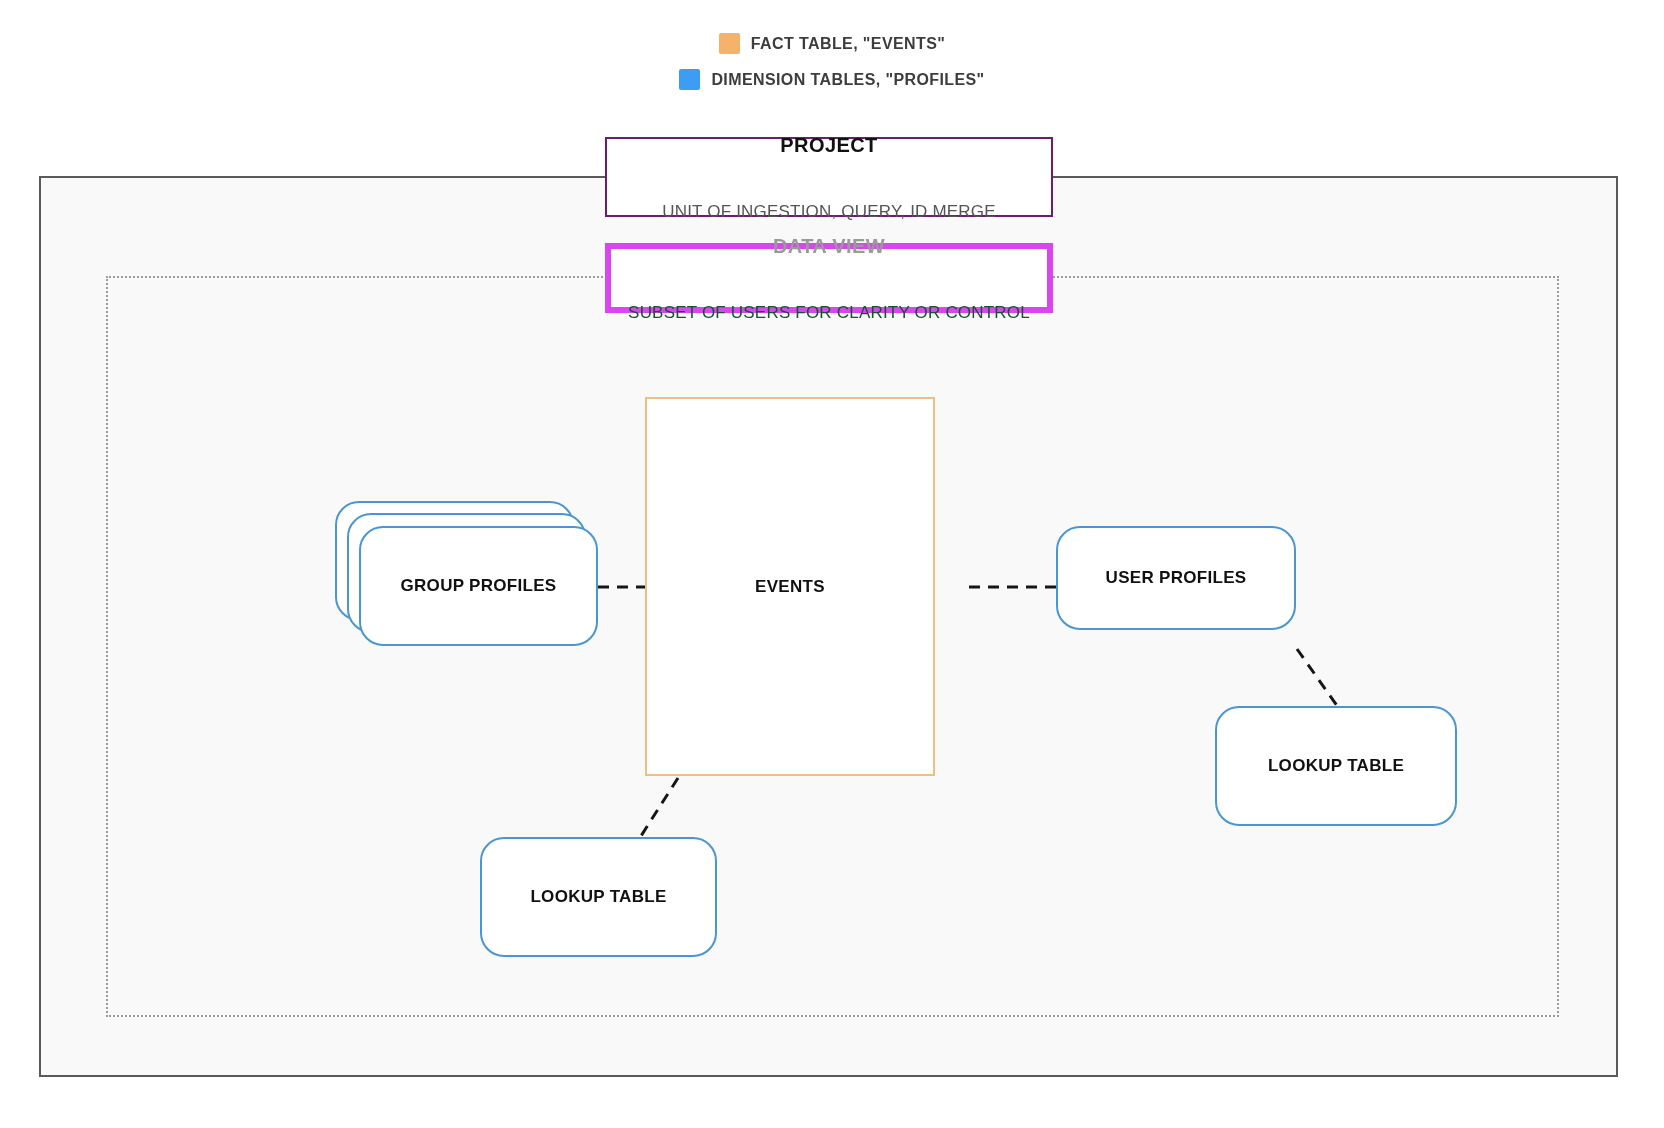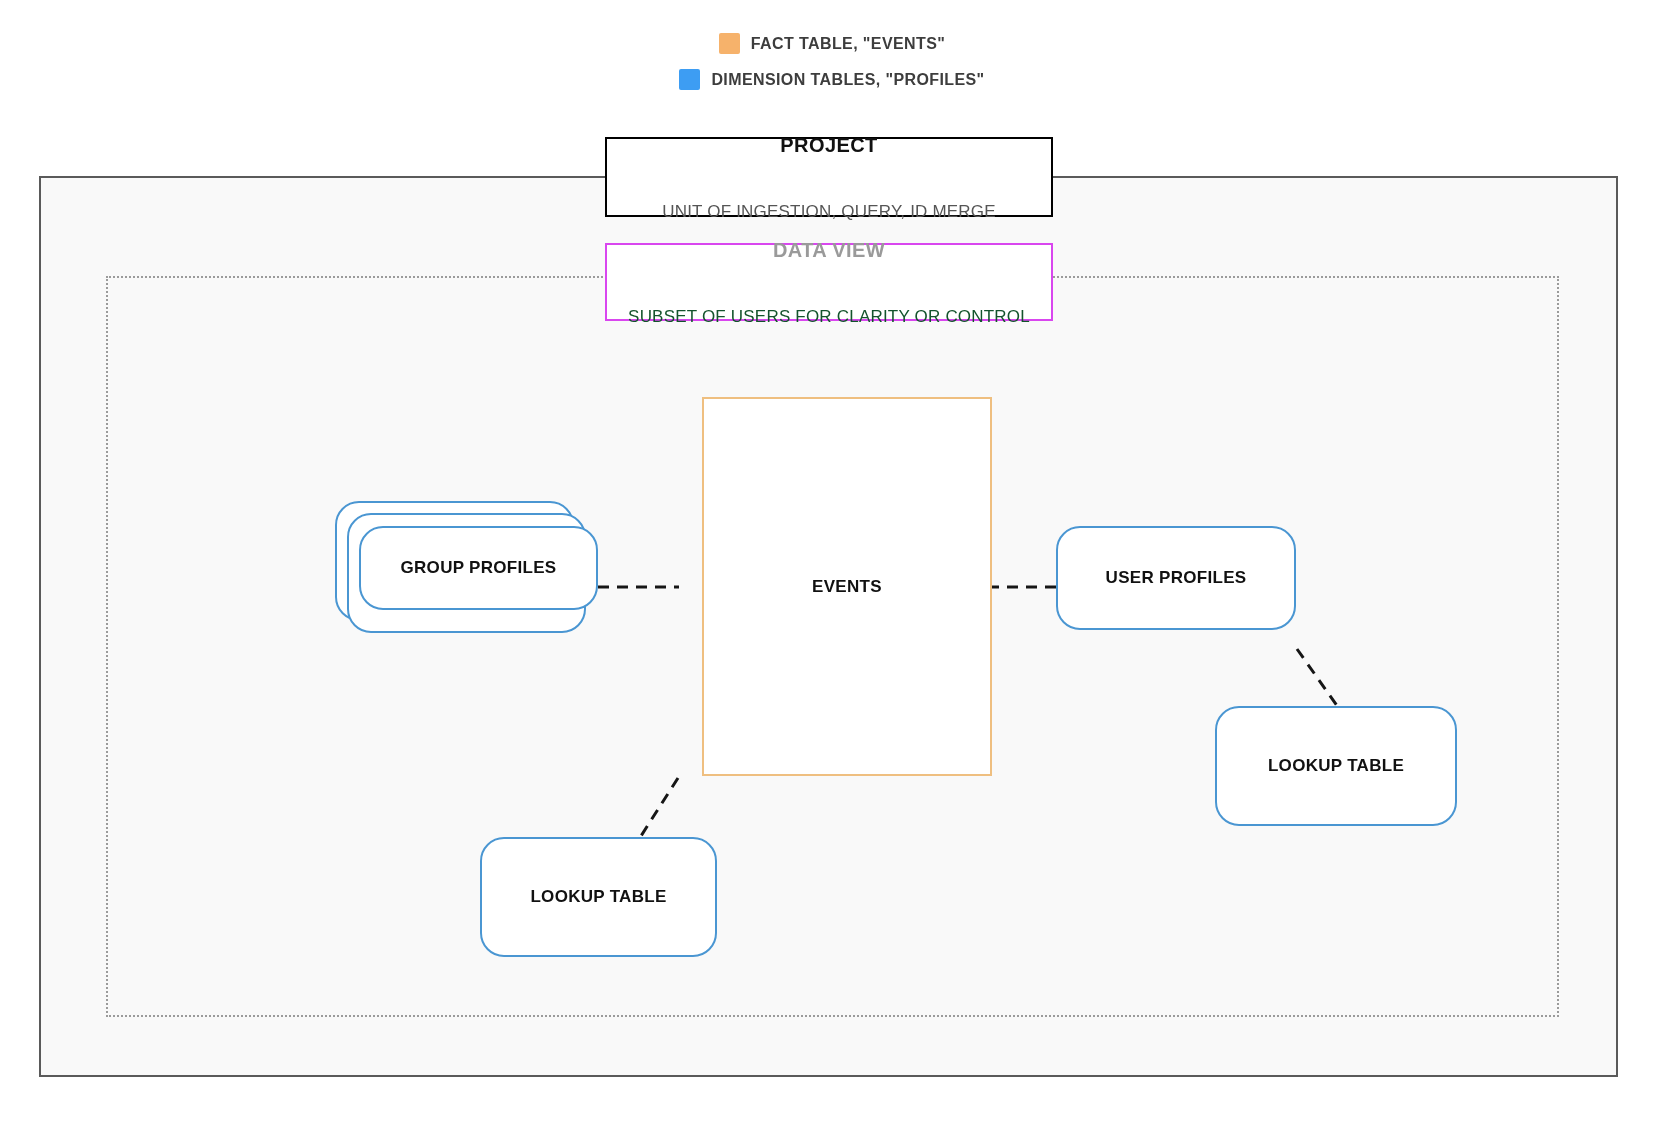--- a/index.html
+++ b/index.html
@@ -81,28 +81,28 @@
     flex-direction: column;
     align-items: center;
     justify-content: center;
     row-gap: 5px;
     z-index: 5;
     text-align: center;
   }
   .project-box {
     top: 137px;
     height: 80px;
-    border: 2px solid #000000;
+    border: 2px solid #701a75;
   }
   .project-box .hdr-title { color: #111111; }
   .project-box .hdr-subtitle { color: #555555; }
   .dataview-box {
     top: 243px;
-    height: 78px;
-    border: 2px solid #d946ef;
+    height: 70px;
+    border: 6px solid #d946ef;
   }
   .dataview-box .hdr-title { color: #9a9a9a; }
   .dataview-box .hdr-subtitle { color: #14532d; }
   .hdr-title {
     font-size: 20px;
     font-weight: bold;
     letter-spacing: 0.4px;
     line-height: 1;
   }
   .hdr-subtitle {
@@ -130,24 +130,24 @@
     white-space: nowrap;
   }
   .node-blue {
     border: 2px solid #4a96d2;
     border-radius: 24px;
   }
   .node-orange {
     border: 2px solid #efbf80;
     border-radius: 0;
   }
-  .events-node   { left: 702px;  top: 397px; width: 290px; height: 379px; }
+  .events-node   { left: 645px;  top: 397px; width: 290px; height: 379px; }
   .group-card-back   { left: 335px; top: 501px; width: 239px; height: 120px; }
   .group-card-middle { left: 347px; top: 513px; width: 239px; height: 120px; }
-  .group-card-front  { left: 359px; top: 526px; width: 239px; height: 84px; }
+  .group-card-front  { left: 359px; top: 526px; width: 239px; height: 120px; }
   .user-profiles-node { left: 1056px; top: 526px; width: 240px; height: 104px; }
   .lookup-right-node  { left: 1215px; top: 706px; width: 242px; height: 120px; }
   .lookup-bottom-node { left: 480px;  top: 837px; width: 237px; height: 120px; }
 
   
   .connector-svg {
     position: absolute;
     left: 0;
     top: 0;
     width: 1664px;

